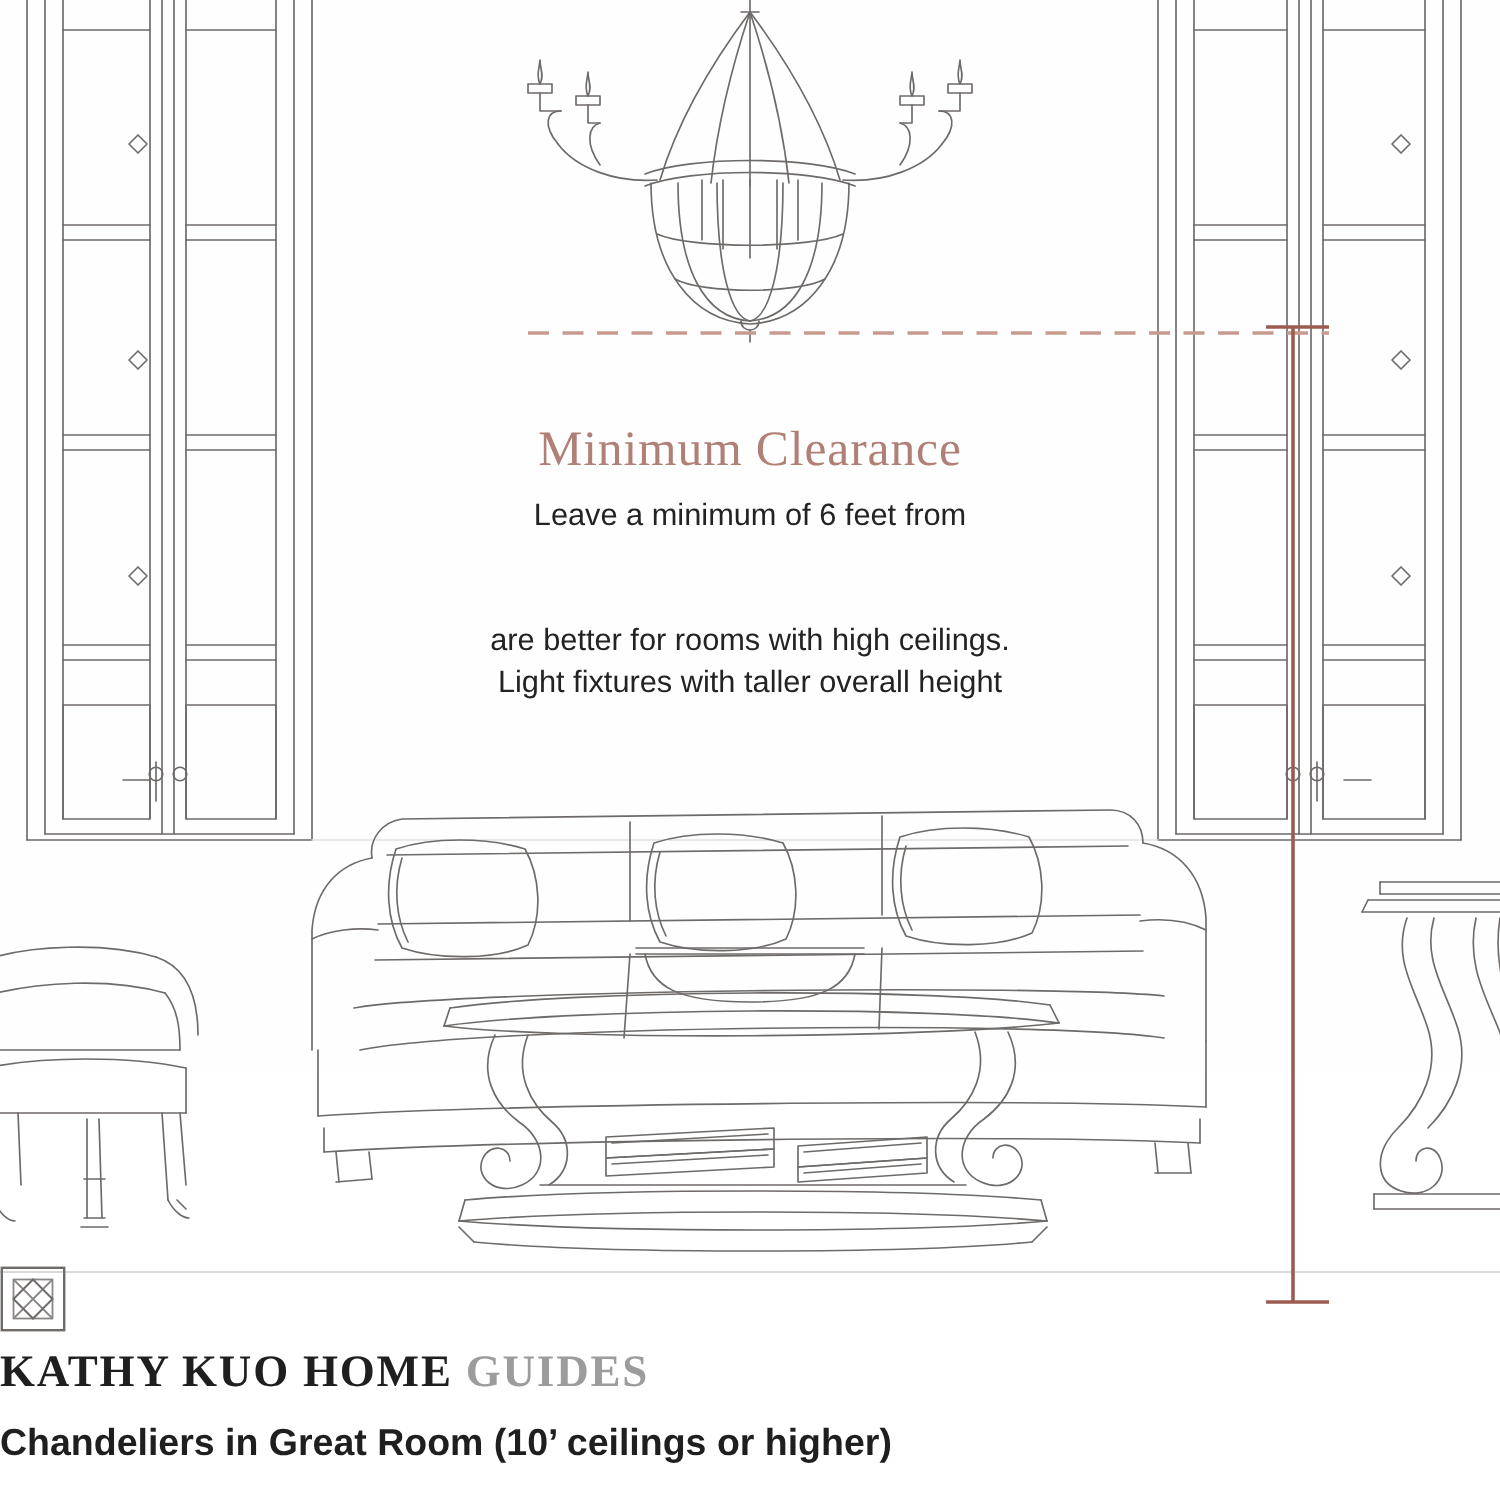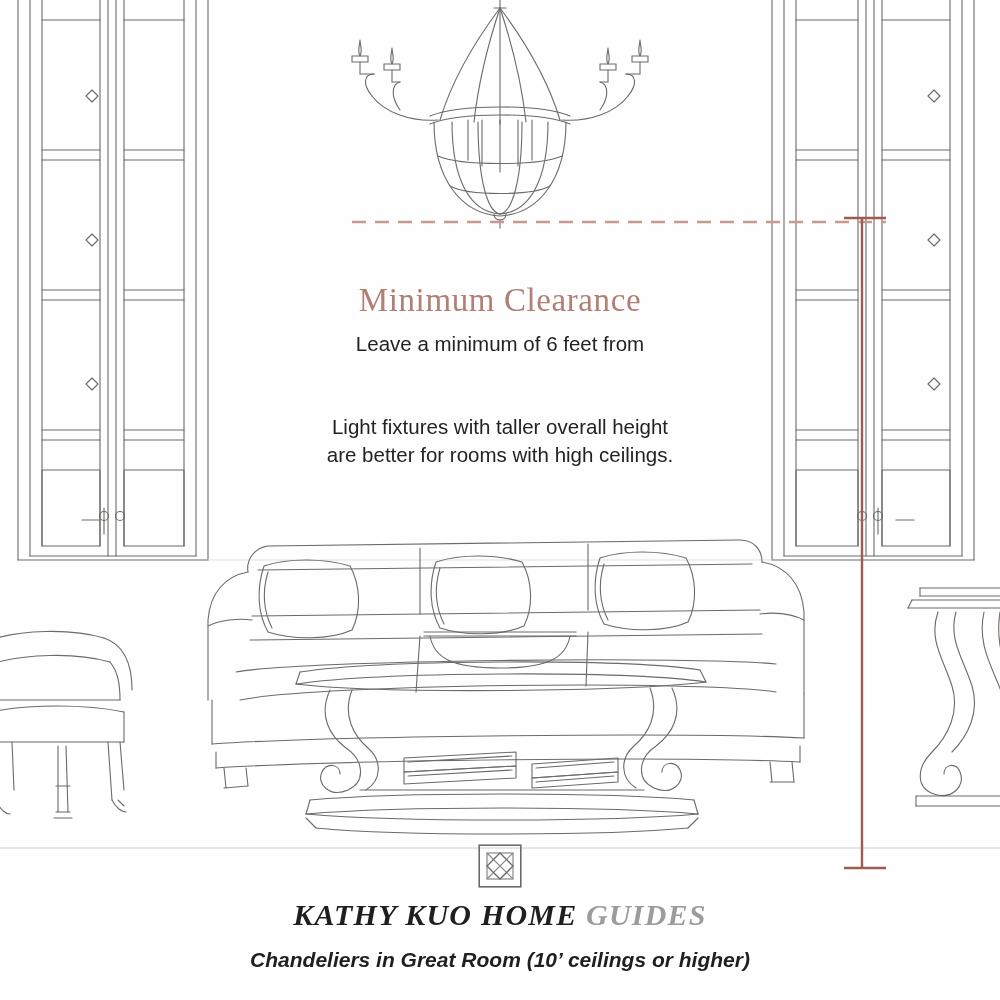--- a/index.html
+++ b/index.html
@@ -51,38 +51,37 @@
   #para-2 {
     top: 413px;
     font-size: 20.5px;
     line-height: 28px;
     color: #232323;
   }
   .brand-wrap {
     position: absolute;
     left: 0;
     width: 1000px;
-    text-align: center;
+    text-align: left;
     z-index: 6;
-    font-style: italic;
   }
   #brand-mark {
     top: 844px;
   }
   #brand-title {
     top: 898px;
     font-family: "Liberation Serif", serif;
     font-size: 30px;
     letter-spacing: 1.2px;
   }
   #brand-title .kkh { color: #1f1f1f; font-weight: bold; }
   #brand-title .guides { color: #9c9c9c; font-weight: bold; }
   #caption {
     top: 948px;
-    font-size: 21px;
+    font-size: 25px;
     font-weight: bold;
     color: #1f1f1f;
   }
   .measure-line, .dash-line { z-index: 4; }
 </style>
 </head>
 <body>
 
 <div id="stage">
 
@@ -306,22 +305,22 @@
     <line x1="24" y1="662" x2="66" y2="662" stroke="#9c5c52" stroke-width="2.4"></line>
   </svg>
 
   <div class="overlay-text" id="clearance-title">Minimum Clearance</div>
 
   <div class="overlay-text" id="para-1">
     <div>Leave a minimum of 6 feet from</div>
   </div>
 
   <div class="overlay-text" id="para-2">
+    <div>are better for rooms with high ceilings.</div>
     <div>Light fixtures with taller overall height</div>
-    <div>are better for rooms with high ceilings.</div>
   </div>
 
   <div class="brand-wrap" id="brand-mark">
     <svg width="44" height="44" viewBox="0 0 44 44">
       <rect x="1.2" y="1.2" width="41.6" height="41.6" fill="none" stroke="#6d6a68" stroke-width="1.6"></rect>
       <rect x="9" y="9" width="26" height="26" fill="none" stroke="#8a8786" stroke-width="1.2"></rect>
       <path d="M9 9 L35 35 M35 9 L9 35" fill="none" stroke="#8a8786" stroke-width="1.2"></path>
       <path d="M22 9 L35 22 L22 35 L9 22 Z" fill="none" stroke="#6d6a68" stroke-width="1.3"></path>
     </svg>
   </div>

